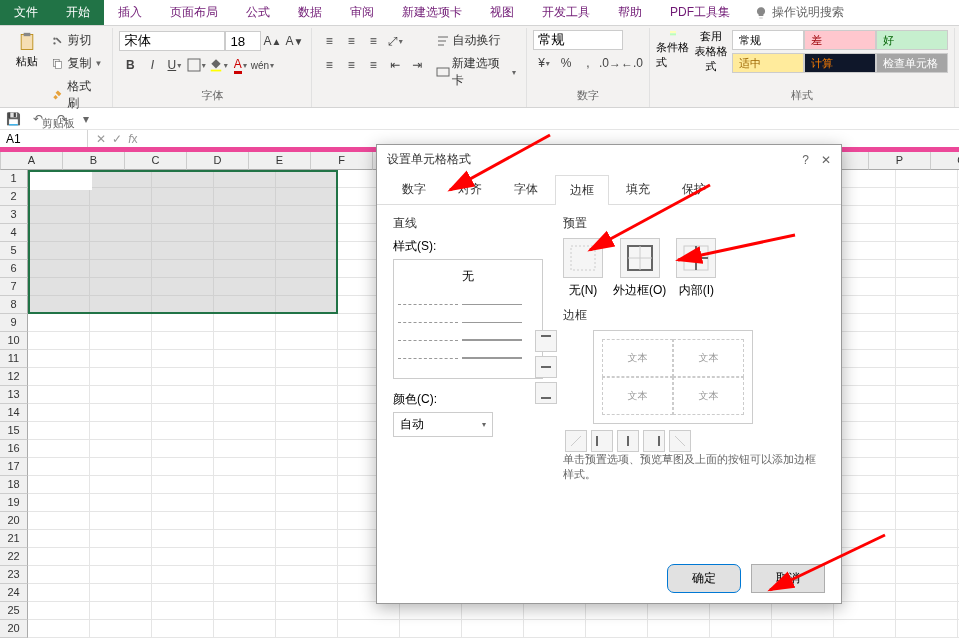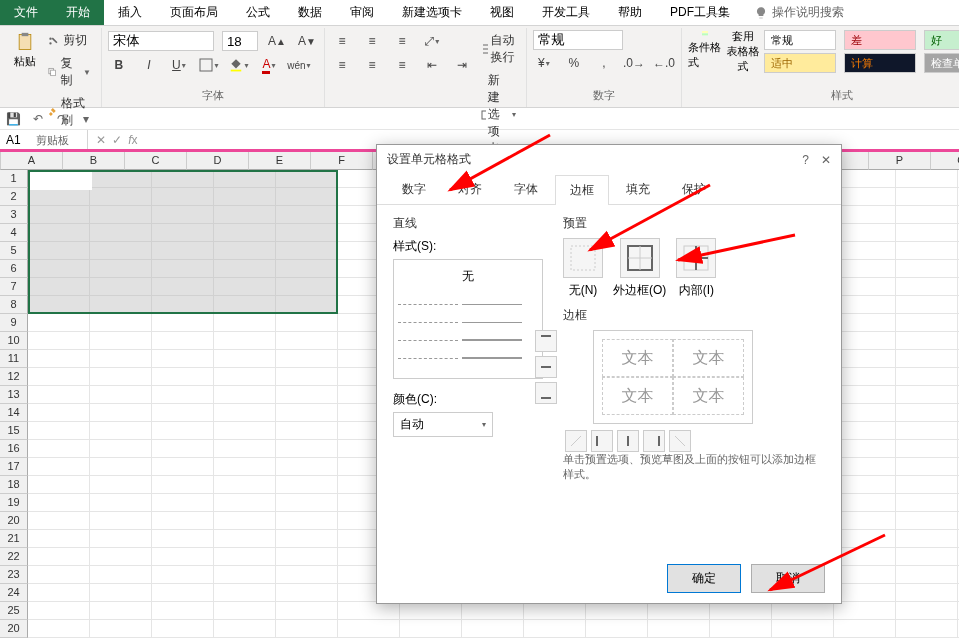--- a/index.html
+++ b/index.html
@@ -1,32 +1,32 @@
 <!DOCTYPE html>
 <html><head>
   <meta charset="utf-8">
   <style>
     * { margin: 0; padding: 0; box-sizing: border-box; }
     body { font-family: "Microsoft YaHei", sans-serif; font-size: 12px; background: #fff; overflow: hidden; width: 959px; height: 643px; position: relative; }
     
     
     .tabs { display: flex; background: #fff; height: 26px; border-bottom: 1px solid #d4d4d4; }
-    .tab { padding: 4px 14px; color: #000000; cursor: pointer; }
+    .tab { padding: 4px 14px; color: #701a75; cursor: pointer; }
     .tab.file { background: #217346; color: #fff; }
     .tab.active { background: #217346; color: #fff; }
     .tab-search { display: flex; align-items: center; padding: 4px 10px; color: #666; }
     .tab-search svg { margin-right: 4px; }
     
     
     .ribbon { display: flex; background: #f3f2f1; height: 82px; border-bottom: 1px solid #d4d4d4; padding: 2px 4px 0; }
     .ribbon-group { display: flex; flex-direction: column; padding: 2px 6px; border-right: 1px solid #e1e1e1; }
     .ribbon-group-body { flex: 1; display: flex; align-items: flex-start; gap: 4px; }
     .ribbon-group-label { text-align: center; color: #666; font-size: 11px; padding: 2px 0; }
     .ribbon-col { display: flex; flex-direction: column; gap: 2px; }
-    .ribbon-row { display: flex; align-items: center; gap: 8px; }
+    .ribbon-row { display: flex; align-items: center; gap: 0; }
     .ribbon-btn { padding: 2px 4px; color: #333; display: flex; align-items: center; gap: 2px; cursor: pointer; }
     .font-select { border: 1px solid #ccc; background: #fff; padding: 2px 4px; width: 106px; height: 20px; }
     .size-select { border: 1px solid #ccc; background: #fff; padding: 2px 4px; width: 36px; height: 20px; }
     .fmt-btn { width: 22px; height: 22px; display: flex; align-items: center; justify-content: center; cursor: pointer; color: #444; }
     .dd { font-size: 8px; color: #666; margin-left: 1px; }
     .number-select { border: 1px solid #ccc; background: #fff; padding: 2px 4px; width: 90px; height: 20px; }
     .style-cell { width: 72px; height: 20px; padding: 2px 6px; font-size: 11px; border: 1px solid #ccc; }
     .sc-normal { background: #fff; }
     .sc-bad { background: #ffc7ce; color: #9c0006; }
     .sc-good { background: #c6efce; color: #006100; }
@@ -34,21 +34,21 @@
     .sc-calc { background: #0f172a; color: #fa7d00; }
     .sc-check { background: #a5a5a5; color: #fff; }
     .big-icon { width: 34px; height: 40px; display: flex; flex-direction: column; align-items: center; justify-content: center; gap: 2px; cursor: pointer; }
     .big-icon svg { width: 20px; height: 20px; }
     
     
     .qat { display: flex; align-items: center; height: 22px; background: #fff; padding: 2px 6px; gap: 8px; border-bottom: 1px solid #e5e5e5; }
     .qat-btn { width: 16px; height: 16px; display: flex; align-items: center; justify-content: center; color: #666; cursor: pointer; }
     
     
-    .formula-bar { display: flex; height: 22px; border-bottom: 3px solid #ec4899; justify-content: center; }
+    .formula-bar { display: flex; height: 22px; border-bottom: 5px solid #ec4899; justify-content: center; }
     .name-box { width: 88px; border-right: 1px solid #d4d4d4; padding: 2px 6px; display: flex; align-items: center; }
     .fb-btns { display: flex; align-items: center; gap: 6px; padding: 0 8px; color: #999; }
     .fb-input { flex: 1; padding: 2px 6px; }
     
     
     .grid-area { position: relative; }
     .col-headers { display: flex; height: 18px; background: #f0f0f0; }
     .corner { width: 28px; border-right: 1px solid #ccc; border-bottom: 1px solid #aaa; background: #f0f0f0; }
     .col-h { flex: 0 0 62px; text-align: center; border-right: 1px solid #ccc; border-bottom: 1px solid #aaa; color: #333; font-size: 11px; line-height: 17px; }
     .grid-body { display: flex; }
@@ -78,28 +78,28 @@
     .style-sample.thick { border-bottom-width: 2px; }
     .style-grid { display: flex; flex-wrap: wrap; gap: 4px; }
     .style-cell2 { width: 60px; height: 14px; }
     .color-select { border: 1px solid #ccc; padding: 3px 6px; display: flex; align-items: center; justify-content: space-between; width: 100px; }
     .preset-row { display: flex; gap: 10px; margin-bottom: 8px; }
     .preset-btn { display: flex; flex-direction: column; align-items: center; gap: 4px; cursor: pointer; }
     .preset-icon { width: 40px; height: 40px; border: 1px solid #ccc; background: #f5f5f5; display: flex; align-items: center; justify-content: center; }
     .preset-icon svg { width: 28px; height: 28px; }
     .border-preview { border: 1px solid #ccc; width: 160px; height: 94px; position: relative; margin-left: 30px; }
     .bp-grid { position: absolute; inset: 8px; display: grid; grid-template-columns: 1fr 1fr; grid-template-rows: 1fr 1fr; }
-    .bp-cell { border: 1px dashed #ccc; display: flex; align-items: center; justify-content: center; color: #999; font-size: 16px; }
+    .bp-cell { border: 1px dashed #ccc; display: flex; align-items: center; justify-content: center; color: #999; font-size: 10px; }
     .edge-btns-v { position: absolute; left: -28px; top: 0; display: flex; flex-direction: column; gap: 4px; }
     .edge-btns-h { display: flex; gap: 4px; margin-top: 6px; margin-left: 2px; }
     .edge-btn { width: 22px; height: 22px; border: 1px solid #ccc; background: #f5f5f5; cursor: pointer; display:flex;align-items:center;justify-content:center; }
     .hint-text { color: #666; font-size: 11px; }
     .dialog-footer { display: flex; justify-content: flex-end; gap: 10px; padding: 10px 16px; }
     .dlg-btn { padding: 5px 24px; border: 1px solid #adadad; background: #e1e1e1; cursor: pointer; font-size: 12px; }
-    .dlg-btn.primary { border-color: #0078d4; }
+    .dlg-btn.primary { border-color: #0078d4; border-radius: 7px; }
     
     
     .arrow { position: absolute; pointer-events: none; }
   </style>
 </head>
 <body>
 
 <div class="tabs">
   <div class="tab file">文件</div>
   <div class="tab active">开始</div>

